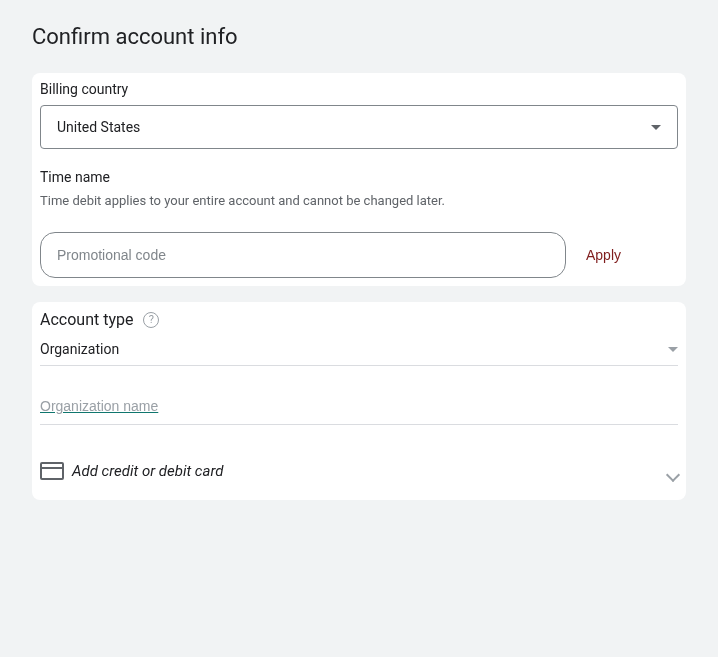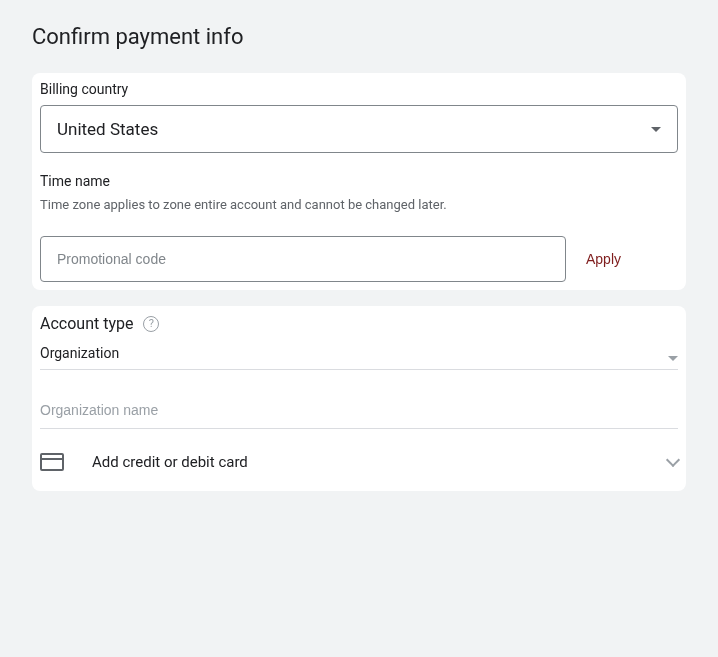--- a/index.html
+++ b/index.html
@@ -31,21 +31,21 @@
       font-size: 14px;
       color: #202124;
       margin-bottom: 8px;
       display: block;
     }
     .select-box {
       width: 100%;
       border: 1px solid #80868b;
       border-radius: 4px;
       padding: 13px 16px;
-      font-size: 17px;
+      font-size: 14px;
       color: #202124;
       background: #fff;
       display: flex;
       align-items: center;
       justify-content: space-between;
       cursor: pointer;
       margin-bottom: 8px;
     }
     .select-box .caret {
       width: 0;
@@ -65,21 +65,21 @@
     .promo-row {
       display: flex;
       align-items: center;
       gap: 16px;
       margin-top: 24px;
     }
     .promo-input {
       flex: 1;
       max-width: 526px;
       border: 1px solid #80868b;
-      border-radius: 4px;
+      border-radius: 15px;
       padding: 14px 16px;
       font-size: 14px;
       color: #202124;
       outline: none;
     }
     .promo-input::placeholder {
       color: #80868b;
     }
     .apply-btn {
       background: none;
@@ -108,21 +108,21 @@
       border-radius: 50%;
       display: flex;
       align-items: center;
       justify-content: center;
       font-size: 11px;
       color: #9aa0a6;
       cursor: pointer;
     }
     .underline-select {
       display: flex;
-      align-items: flex-end;
+      align-items: center;
       justify-content: space-between;
       border-bottom: 1px solid #dadce0;
       padding: 6px 0 8px 0;
       font-size: 14px;
       color: #202124;
       cursor: pointer;
       margin-bottom: 22px;
     }
     .underline-select .caret {
       width: 0;
@@ -132,31 +132,33 @@
       border-top: 5px solid #9aa0a6;
     }
     .underline-input {
       width: 100%;
       border: none;
       border-bottom: 1px solid #dadce0;
       padding: 10px 0;
       font-size: 14px;
       color: #0f766e;
       outline: none;
-      margin-bottom: 20px;
+      margin-bottom: 33px;
+      text-decoration: underline;
     }
     .underline-input::placeholder {
       color: #9aa0a6;
     }
     .card-row {
       display: flex;
-      align-items: center;
-      gap: 28px;
+      align-items: flex-end;
+      gap: 8px;
       padding: 4px 0;
       cursor: pointer;
+      font-style: italic;
     }
     .card-icon {
       width: 24px;
       height: 18px;
       border: 2px solid #5f6368;
       border-radius: 2px;
       position: relative;
       flex-shrink: 0;
     }
     .card-icon::before {
@@ -178,34 +180,34 @@
       height: 10px;
       border-right: 2px solid #9aa0a6;
       border-bottom: 2px solid #9aa0a6;
       transform: rotate(45deg);
       margin-top: -4px;
     }
   </style>
 </head>
 <body>
 
-<h1 class="page-title">Confirm payment info</h1>
+<h1 class="page-title">Confirm account info</h1>
 
 <div class="card">
   <div class="field-group">
     <label class="field-label">Billing country</label>
     <div class="select-box">
       <span>United States</span>
       <span class="caret"></span>
     </div>
   </div>
 
   <div class="field-group">
     <label class="field-label">Time name</label>
-    <div class="helper-text">Time zone applies to zone entire account and cannot be changed later.</div>
+    <div class="helper-text">Time debit applies to your entire account and cannot be changed later.</div>
   </div>
 
   <div class="promo-row">
     <input type="text" class="promo-input" placeholder="Promotional code" style="">
     <button class="apply-btn">Apply</button>
   </div>
 </div>
 
 <div class="card" style="padding-bottom:16px;">
   <div class="account-type-header">

